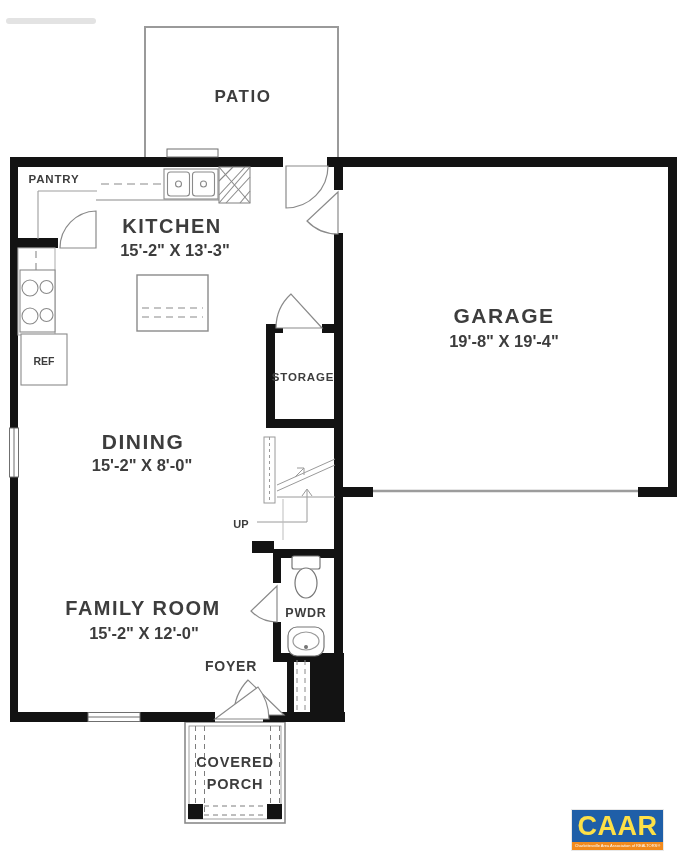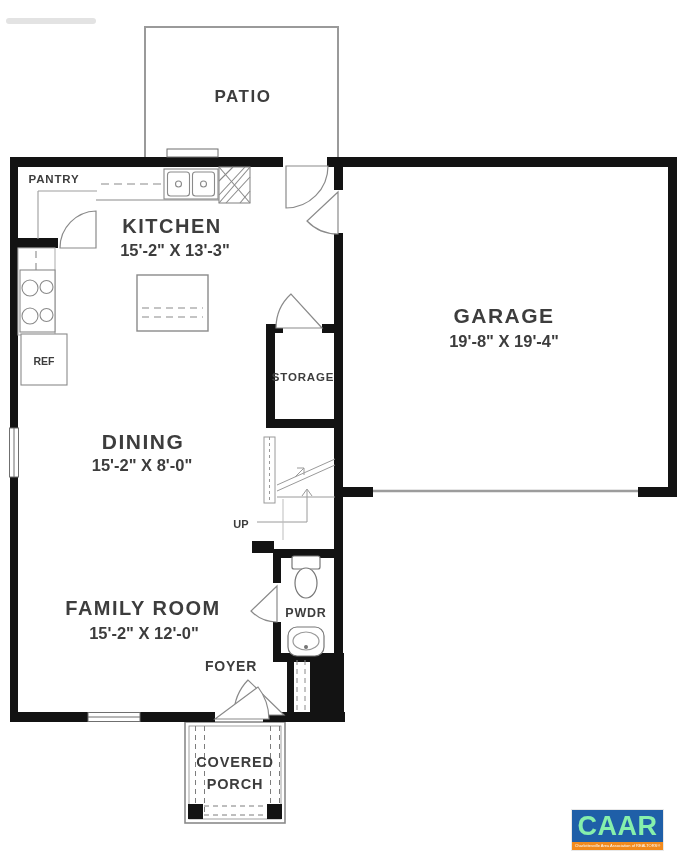--- a/index.html
+++ b/index.html
@@ -3,21 +3,21 @@
 <meta charset="utf-8">
 <style>
   html,body{margin:0;padding:0;background:#ffffff;}
   body{width:680px;height:864px;position:relative;font-family:"Liberation Sans",sans-serif;}
   #stage{position:absolute;left:0;top:0;width:680px;height:864px;background:#ffffff;overflow:hidden;}
   svg text{fill:#3d3d3d;font-family:"Liberation Sans","DejaVu Sans",sans-serif;font-weight:bold;}
   .room-label{letter-spacing:1.5px;}
   .small-label{letter-spacing:0.8px;}
   
   .caar{position:absolute;left:572px;top:810px;width:91px;height:40px;display:flex;flex-direction:column;box-shadow:0 0 0 1px #e8e8e8;}
-  .caar-main{background:#1f5fa8;color:#86efac;flex:1;display:flex;align-items:center;justify-content:center;
+  .caar-main{background:#1f5fa8;color:#fde047;flex:1;display:flex;align-items:center;justify-content:center;
              font-weight:bold;font-size:27px;letter-spacing:0.5px;line-height:1;font-family:"Liberation Sans",sans-serif;text-align:right;}
   .caar-strip{background:#f18a1d;color:#ffffff;height:8px;font-size:4px;line-height:8px;text-align:center;
               white-space:nowrap;overflow:hidden;font-family:"Liberation Sans",sans-serif;}
 </style>
 </head>
 <body>
 
 <div id="stage">
 <svg width="680" height="864" viewBox="0 0 680 864">
 

